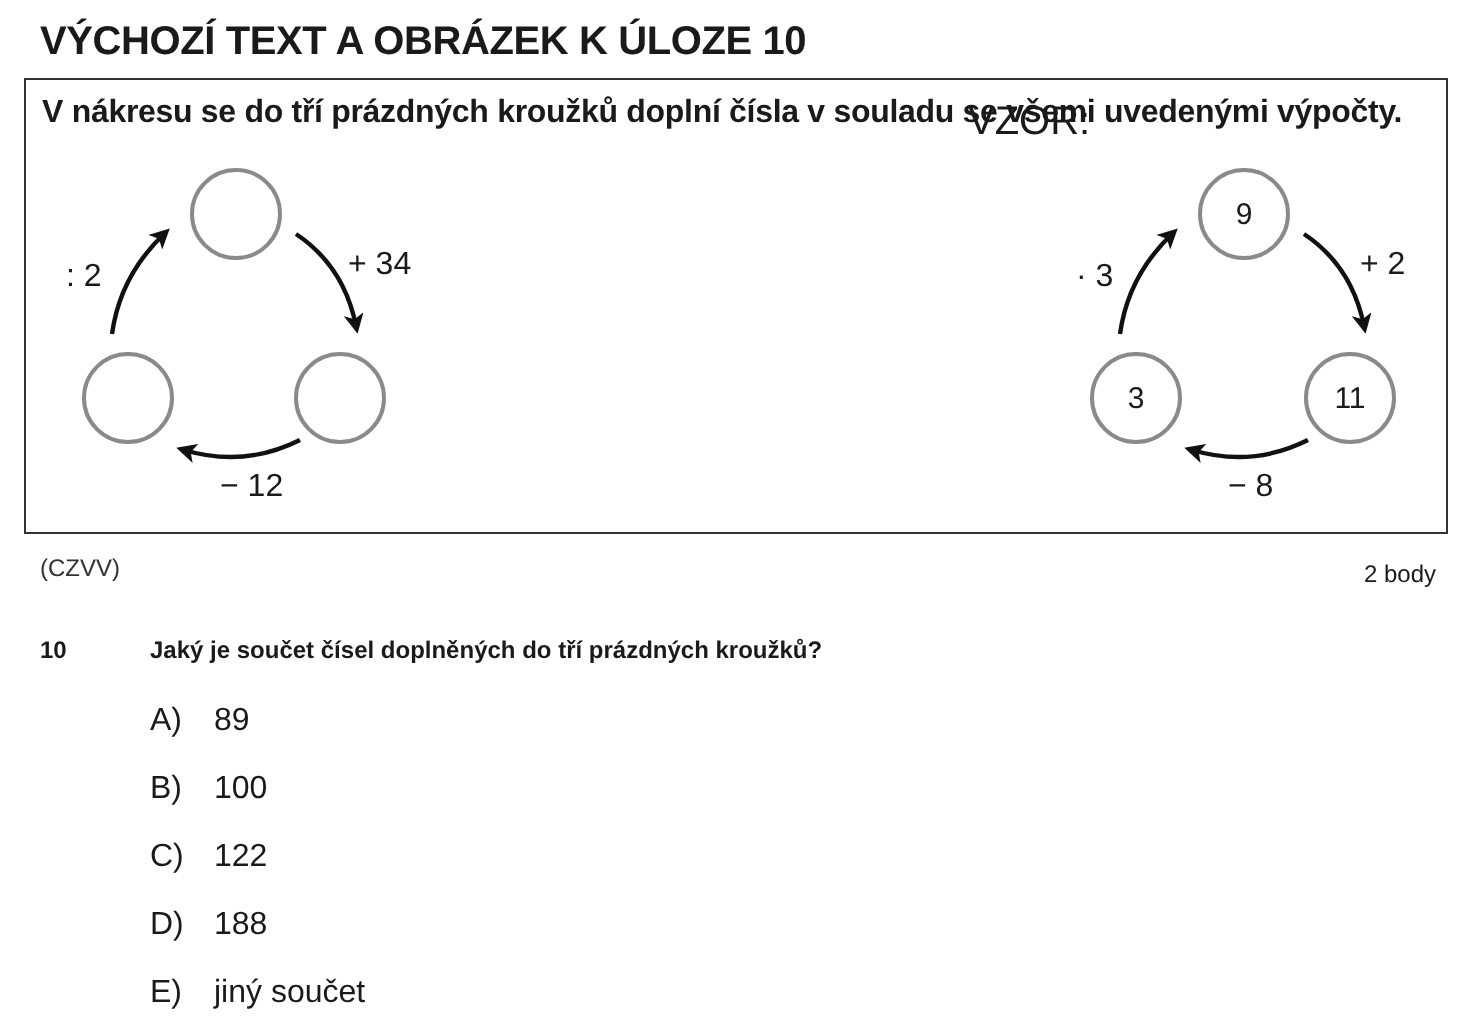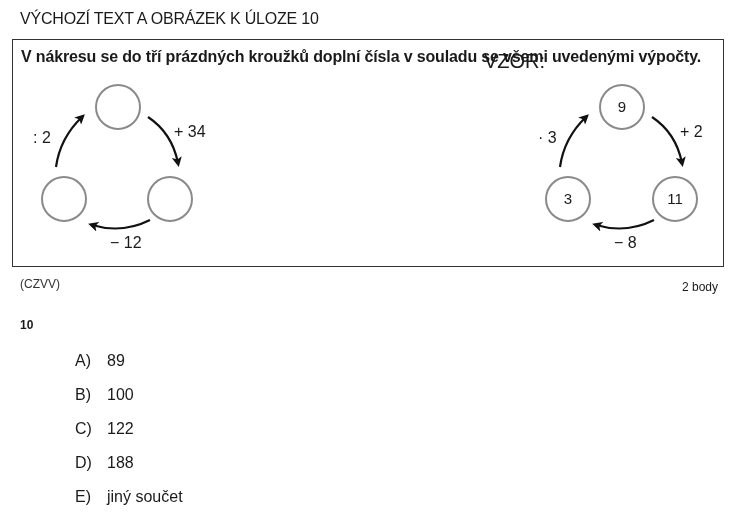--- a/index.html
+++ b/index.html
@@ -12,22 +12,22 @@
       height: 517px;
       position: relative;
       font-family: "Liberation Sans", "DejaVu Sans", sans-serif;
       color: #1a1a1a;
       overflow: hidden;
     }
     .section-heading {
       position: absolute;
       left: 20px;
       top: 10px;
-      font-size: 16px;
-      font-weight: normal;
+      font-size: 20px;
+      font-weight: bold;
       letter-spacing: -0.2px;
     }
     .frame {
       position: absolute;
       left: 12px;
       top: 39px;
       width: 712px;
       height: 228px;
       border: 1.6px solid #333333;
       box-sizing: border-box;
@@ -168,20 +168,21 @@
 </div>
 
 <div class="vzor-label">VZOR:</div>
 
 <div class="source">(CZVV)</div>
 
 <div class="points">2 body</div>
 
 <div class="question">
   <span class="qnum">10</span>
+  <span class="qtext">Jaký je součet čísel doplněných do tří prázdných kroužků?</span>
 </div>
 
 <div class="options">
   <div class="option">
     <span class="letter">A)</span>
     <span class="otext">89</span>
   </div>
   <div class="option">
     <span class="letter">B)</span>
     <span class="otext">100</span>

